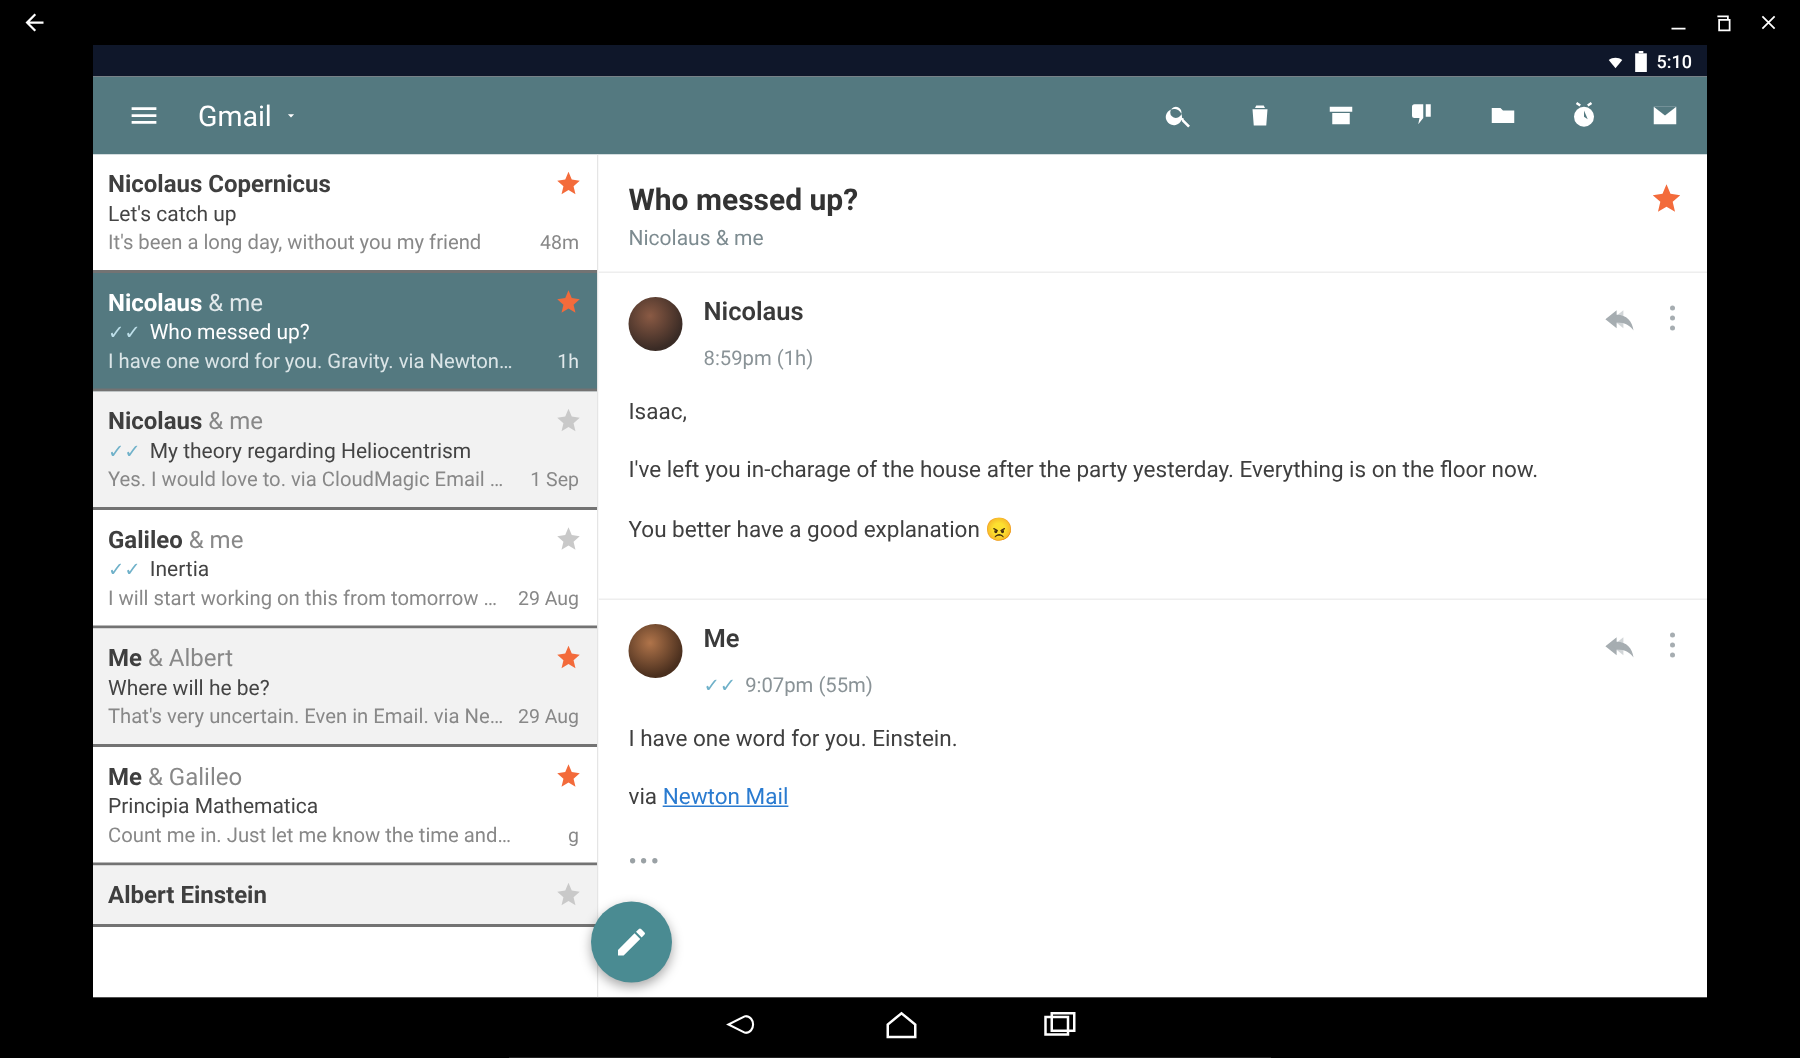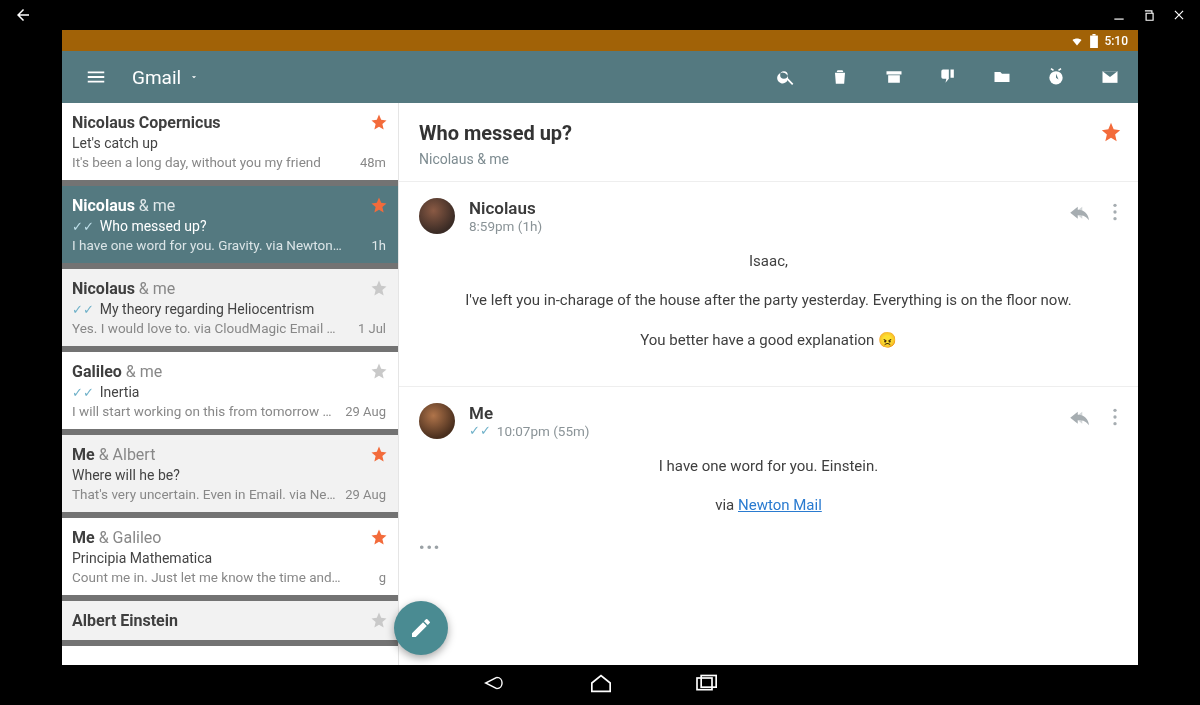--- a/index.html
+++ b/index.html
@@ -6,49 +6,49 @@
 html, body { width: 1200px; height: 705px; background: #000; overflow: hidden; }
 
 .outer-frame { width: 1200px; height: 705px; background: #000; position: relative; }
 
 
 .os-top { height: 30px; display: flex; align-items: center; justify-content: space-between; padding: 0 14px; color: #eee; }
 .os-top .back-icon svg, .os-top .win-icons svg { display:block; }
 .win-icons { display:flex; gap: 16px; align-items:center; }
 
 
-.status-bar { position: absolute; top: 30px; left: 62px; right: 62px; height: 21px; background: #a16207; color: #fff; font-size: 12px; display:flex; align-items:center; justify-content:flex-end; gap:6px; padding-right:10px; }
+.status-bar { position: absolute; top: 30px; left: 62px; right: 62px; height: 21px; background: #0f172a; color: #fff; font-size: 12px; display:flex; align-items:center; justify-content:flex-end; gap:6px; padding-right:10px; }
 .status-bar .wifi-icon, .status-bar .battery-icon { display:inline-flex; }
 .status-bar .clock { font-weight:500; }
 
 
 .app { position: absolute; top: 51px; left: 62px; right: 62px; bottom: 40px; background: #fff; overflow:hidden; }
 
 
 .action-bar { height: 52px; background: #547980; color: #fff; display:flex; align-items:center; padding: 0 10px 0 16px; gap: 18px; }
 .action-bar .left { display:flex; align-items:center; gap: 18px; }
 .action-bar .title-wrap { display:flex; align-items:center; gap:8px; font-size:19px; font-weight:400; }
 .action-bar .spacer { flex:1; }
 .action-bar .icon-btn { width: 36px; height:36px; display:flex; align-items:center; justify-content:center; cursor:pointer; }
 .action-bar svg { fill:#fff; }
 
 
 .content { position:absolute; top:52px; left:0; right:0; bottom:0; display:flex; }
 .list-pane { width: 337px; background:#fff; overflow:hidden; border-right: 1px solid #e5e5e5; }
 .detail-pane { flex:1; background:#fff; position:relative; overflow:hidden; }
 
 
-.thread { padding: 10px 14px 10px 10px; border-bottom:6px solid #737373; position:relative; cursor:pointer; }
+.thread { padding: 10px 14px 10px 10px; border-bottom:2px solid #737373; position:relative; cursor:pointer; }
 .thread.shaded { background:#f2f2f2; }
 .thread.selected { background:#547980; color:#fff; }
 .thread .tr-row1 { font-size:16px; font-weight:700; color:#3f3f3f; }
 .thread.selected .tr-row1 { color:#fff; }
 .thread .amp { font-weight:400; color:#888; }
 .thread.selected .amp { color:#e0e8ea; }
-.thread .tr-row2 { font-size:14px; color:#444; margin-top:3px; display:flex; align-items:flex-end; gap:6px; }
+.thread .tr-row2 { font-size:14px; color:#444; margin-top:3px; display:flex; align-items:flex-start; gap:6px; }
 .thread.selected .tr-row2 { color:#fff; }
 .thread .tr-row3 { font-size:13.5px; color:#888; margin-top:3px; white-space:nowrap; overflow:hidden; text-overflow:ellipsis; max-width: 270px;}
 .thread.selected .tr-row3 { color:#dbe5e7; }
 .thread .time { position:absolute; right:12px; bottom:10px; font-size:13px; color:#888;margin-top:24px; }
 .thread.selected .time { color:#e0e8ea; }
 .thread .star { position:absolute; right:10px; top:10px; }
 .star-on svg { fill:#f36b3b; }
 .star-off svg { fill:#c9c9c9; }
 .checkmarks { color:#6fb1c9; font-size:13px; }
 .thread.selected .checkmarks { color:#bfe0ea; }
@@ -65,25 +65,25 @@
 
 
 .messages { padding: 0 0 20px 0; }
 .message { padding: 16px 20px 18px 20px; }
 .message + .message { border-top: 1px solid #eee; }
 .msg-head { display:flex; align-items:flex-start; gap:14px; position:relative; }
 .avatar { width:36px; height:36px; border-radius:50%; background:#777; background-size:cover; display:flex; align-items:center; justify-content:center; color:#fff; font-weight:700; font-size:16px; }
 .avatar.n { background: radial-gradient(circle at 40% 35%, #8a5a44 0%, #3a2b25 70%); }
 .avatar.m { background: radial-gradient(circle at 40% 35%, #b0744a 0%, #4a2f1e 70%); }
 .msg-from { font-size:17px; font-weight:600; color:#3a3a3a; }
-.msg-meta { font-size:13.5px; color:#8a9397; margin-top:0; display:flex; align-items:center; gap:6px;}
+.msg-meta { font-size:13.5px; color:#8a9397; margin-top:13px; display:flex; align-items:center; gap:6px;}
 .msg-actions { position:absolute; right:0; top:4px; display:flex; gap:20px; align-items:center; }
 .msg-actions svg { fill:#a6adb1; }
 .msg-body { margin-left:0; margin-top:16px; font-size:15px; color:#3f3f3f; line-height:1.55; }
-.msg-body p { margin-bottom: 16px; text-align: center; }
+.msg-body p { margin-bottom: 16px; }
 .msg-body a { color:#2a7bd0; text-decoration:underline; }
 .ellipsis-pill { display:inline-block; color:#9aa1a5; letter-spacing:2px; font-weight:700; margin-top:4px; cursor:pointer; }
 
 
 .nav-bar { position:absolute; left:0; right:0; bottom:0; height:40px; background:#000; display:flex; align-items:center; justify-content:center; gap:80px; }
 .nav-bar svg { stroke:#fff; fill:none; stroke-width:2; }
 
 
 .icon-btn, .star, .dstar, .msg-actions > * { cursor:pointer; }
 </style>
@@ -214,21 +214,21 @@
                 <path d="M12 2l2.9 6.9L22 10l-5.5 4.8L18.2 22 12 18.3 5.8 22l1.7-7.2L2 10l7.1-1.1z"></path>
               </svg></div>
           </div>
           <div class="thread shaded">
             <div class="tr-row1">Nicolaus<span class="amp"> &amp; me</span></div>
             <div class="tr-row2">
               <span class="checkmarks">✓✓</span>
               <span>My theory regarding Heliocentrism</span>
             </div>
             <div class="tr-row3">Yes. I would love to. via CloudMagic Email O…</div>
-            <div class="time">1 Jul</div>
+            <div class="time">1 Sep</div>
             <div class="star star-off"><svg width="18" height="18" viewBox="0 0 24 24">
                 <path d="M12 2l2.9 6.9L22 10l-5.5 4.8L18.2 22 12 18.3 5.8 22l1.7-7.2L2 10l7.1-1.1z"></path>
               </svg></div>
           </div>
           <div class="thread">
             <div class="tr-row1">Galileo<span class="amp"> &amp; me</span></div>
             <div class="tr-row2">
               <span class="checkmarks">✓✓</span>
               <span>Inertia</span>
             </div>
@@ -306,21 +306,21 @@
                 <p>You better have a good explanation 😠</p>
               </div>
             </div>
             <div class="message">
               <div class="msg-head">
                 <div class="avatar m"></div>
                 <div>
                   <div class="msg-from">Me</div>
                   <div class="msg-meta">
                     <span class="checkmarks">✓✓</span>
-                    <span>10:07pm (55m)</span>
+                    <span>9:07pm (55m)</span>
                   </div>
                 </div>
                 <div class="msg-actions">
                   <span><svg width="24" height="18" viewBox="0 0 30 24">
                       <path d="M12 5L2 13l10 8v-5c8 0 12 3 15 7-1-8-6-14-15-14z"></path>
                       <path d="M18 5L8 13l10 8" opacity=".5"></path>
                     </svg></span>
                   <span><svg width="6" height="20" viewBox="0 0 6 24">
                       <circle cx="3" cy="4" r="2"></circle>
                       <circle cx="3" cy="12" r="2"></circle>

